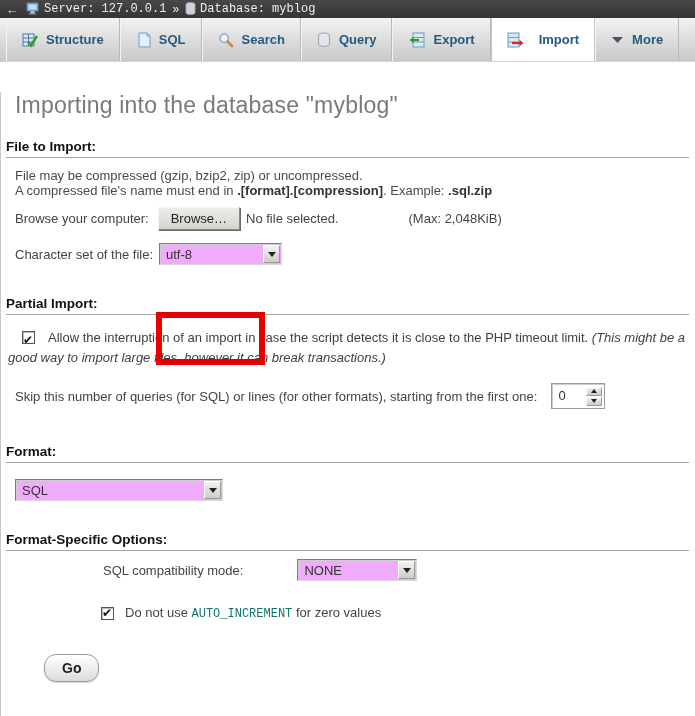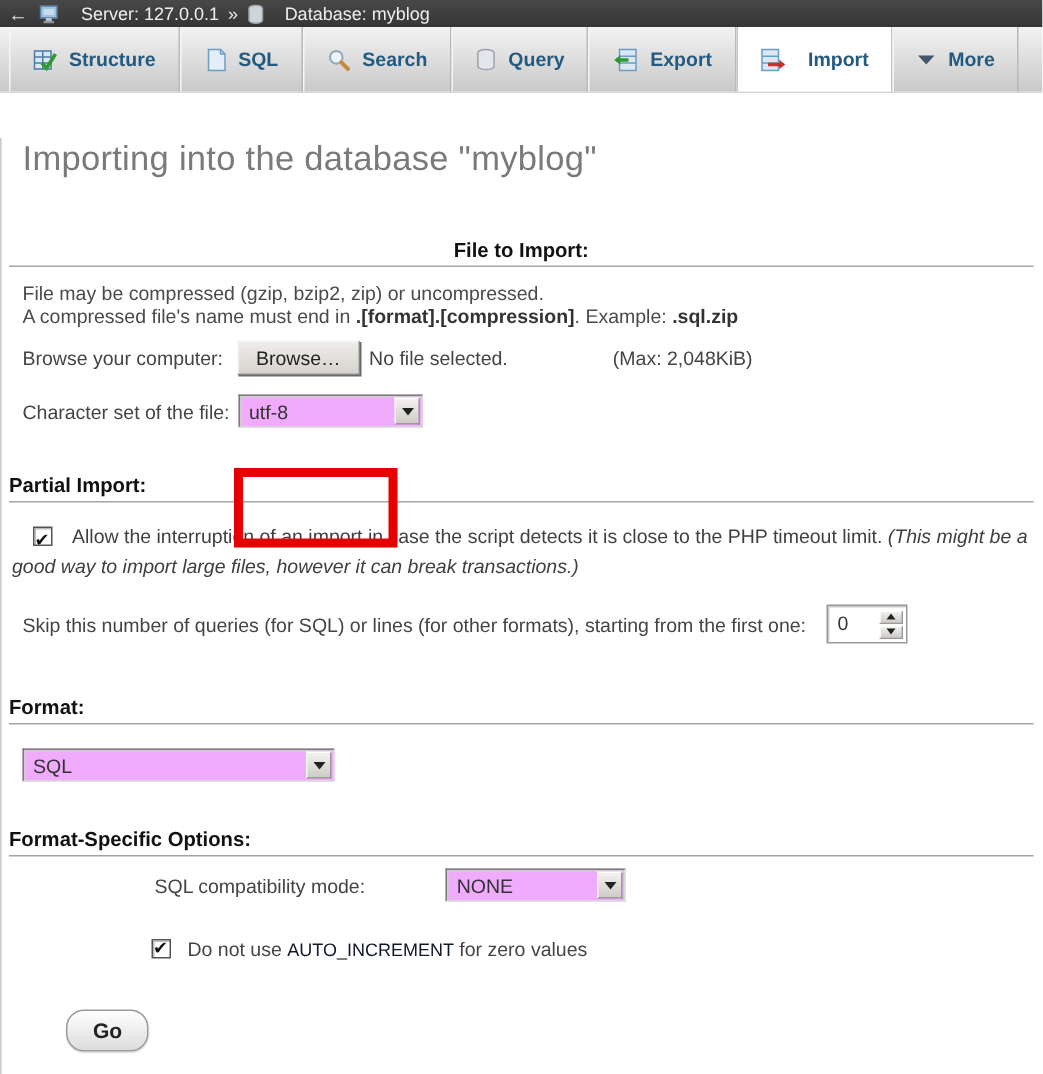--- a/index.html
+++ b/index.html
@@ -5,21 +5,21 @@
   * { margin:0; padding:0; box-sizing:border-box; }
   html,body { width:695px; height:716px; background:#fff; font-family:"Liberation Sans", sans-serif; font-size:13px; color:#444; overflow:hidden; }
 
   
   .topbar {
     height:18px; background:linear-gradient(#484848,#353535);
     display:flex; align-items:center; gap:6px; padding:0 4px;
     color:#eee; font-size:12px; white-space:nowrap;
   }
   .topbar .back { color:#ddd; font-size:13px; width:16px; text-align:center; cursor:pointer; }
-  .topbar .crumb { display:flex; align-items:center; gap:14px; }
+  .topbar .crumb { display:flex; gap:4px;font-family:Liberation Mono, monospace; }
   .topbar svg { display:block; }
 
   
   .tabbar {
     height:44px; background:linear-gradient(#f2f2f2,#c9c9c9);
     display:flex; align-items:stretch;
     border-bottom:1px solid #d5d5d5;
   }
   .tab {
     display:flex; align-items:center; gap:8px; padding:0 15px;
@@ -34,21 +34,21 @@
   .content {
     position:relative; min-height:653px; padding:0 5px;
     border-left:1px solid #c8c8c8;
   }
   .page-title { margin:30px 0 0 9px; font-size:23px; color:#7a7a7a; font-weight:normal; letter-spacing:.2px; }
 
   .section-heading {
     font-weight:bold; color:#111; font-size:13.5px;
     padding:0 0 3px 0; border-bottom:1px solid #a5a5a5; margin-right:1px;
   }
-  .h-file   { margin-top:40px;text-align:center; }
+  .h-file   { margin-top:20px; }
   .h-partial{ margin-top:31px; }
   .h-format { margin-top:35px; }
   .h-fso    { margin-top:31px; }
 
   .para { margin:10px 0 0 9px; line-height:15px; color:#4a4a4a; }
   .b { font-weight:bold; color:#333; }
 
   .row { display:flex; align-items:center; margin-left:9px; }
   .row-browse { margin-top:9px; }
   .row-browse .lbl { margin-right:9px; }
@@ -109,21 +109,21 @@
 
   .row-skip { margin-top:15px; align-items:center; }
   .row-skip .lbl { margin-right:14px; }
 
   .sel-format { width:208px; margin:16px 0 0 9px; }
   .row-compat { margin:8px 0 0 97px; align-items:center;gap:48px; }
   .row-compat .lbl { margin-right:6px; }
   .sel-compat { width:120px; }
   .row-zero { margin:24px 0 0 95px; align-items:center; }
   .row-zero .win-check { margin-right:11px; }
-  .mono { font-family:Liberation Sans, sans-serif; font-size:12px; color:#0f172a; }
+  .mono { font-family:Liberation Mono, monospace; font-size:12px; color:#0f766e; }
 
   .go-button {
     margin:33px 0 0 38px; padding:5px 17px; font-size:14px; font-weight:bold; color:#222;
     background:linear-gradient(#ffffff,#dcdcdc); border:1px solid #999;
     border-radius:12px; box-shadow:0 1px 1px rgba(0,0,0,.15); cursor:pointer;
     font-family:"Liberation Sans", sans-serif;
   }
 
   
   .highlight-rect {

